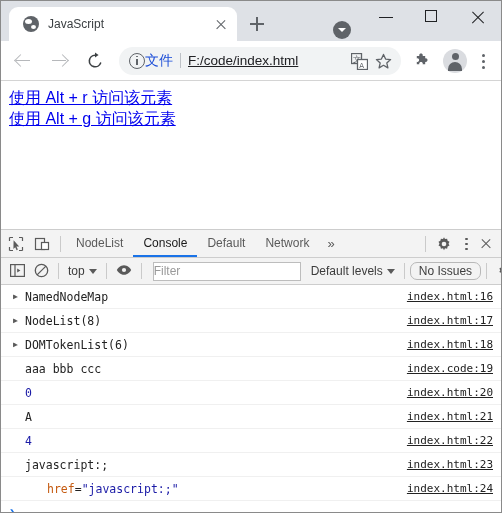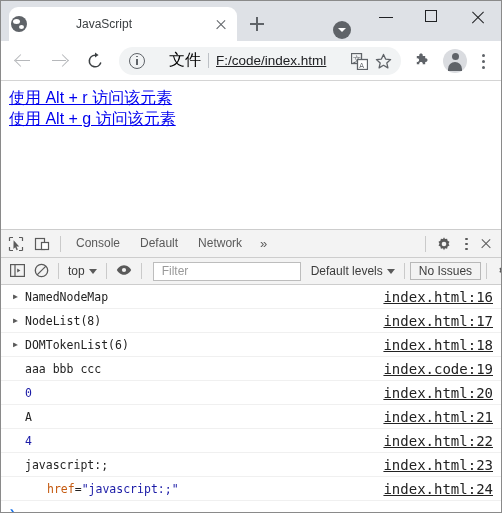--- a/index.html
+++ b/index.html
@@ -39,22 +39,21 @@
   .tab {
     position: relative;
     margin-left: 8px;
     width: 228px;
     height: 34px;
     background: #ffffff;
     border-radius: 9px 9px 0 0;
     display: flex;
     align-items: center;
     box-sizing: border-box;
-    padding: 0 6px 0 2px;
-    gap: 40px;
+    padding: 0 6px 0 14px;
   }
   .tab-favicon {
     width: 16px;
     height: 16px;
     border-radius: 50%;
     background: #5f6368;
     position: relative;
     flex: 0 0 auto;
     overflow: hidden;
   }
@@ -242,23 +241,23 @@
     border-radius: 50%;
   }
   .info-icon::after {
     content: "";
     position: absolute;
     left: 6.2px; top: 5.4px;
     width: 1.4px; height: 6px;
     background: #5f6368;
   }
   .omni-scheme {
-    font-size: 16px;
-    color: #000000;
-    margin-left: 24px;
+    font-size: 14px;
+    color: #1d4ed8;
+    margin-left: 0;
     white-space: nowrap;
   }
   .omni-sep {
     width: 1px;
     height: 15px;
     background: #bdc1c6;
     margin: 0 7px;
     flex: 0 0 auto;
   }
   .omni-url {
@@ -459,33 +458,33 @@
     border-right: 4px solid transparent;
     border-top: 5px solid #5a5a5a;
   }
   .filter-input {
     width: 148px;
     height: 19px;
     background: #ffffff;
     border: 1px solid #bdbdbd;
     font-size: 12px;
     color: #9a9a9a;
-    padding: 0 8px;
+    padding: 0 0;
     box-sizing: border-box;
     line-height: 17px;
     margin: 0 6px;
     flex: 0 0 auto;
     font-family: "Liberation Sans", sans-serif;
   }
   .filter-input::placeholder { color: #9a9a9a; opacity: 1; }
   .issues-btn {
     font-size: 12px;
     color: #3c3c3c;
     border: 1px solid #b8b8b8;
-    border-radius: 0;
+    border-radius: 7px;
     padding: 1px 8px;
     background: #f3f3f3;
     white-space: nowrap;
     flex: 0 0 auto;
   }
 
   
   .console-body {
     flex: 1 1 auto;
     background: #ffffff;
@@ -518,21 +517,21 @@
     white-space: nowrap;
     overflow: hidden;
   }
   .log-text.num { color: #1a1aa6; }
   .log-text.indent { padding-left: 22px; }
   .attr-name { color: #c55b11; }
   .attr-eq { color: #222222; }
   .attr-val { color: #1a1aa6; }
   .src-link {
     font-family: "DejaVu Sans Mono", monospace;
-    font-size: 14px;
+    font-size: 11px;
     color: #222222;
     text-decoration: underline;
     white-space: nowrap;
     flex: 0 0 auto;
     padding-right: 8px;
   }
   .prompt-row {
     height: 24px;
     display: flex;
     align-items: center;
@@ -624,21 +623,22 @@
         </svg>
       </div>
       <div class="dt-toolicon">
         <svg width="16" height="16" viewBox="0 0 16 16">
           <rect x="1.5" y="2.5" width="9" height="11" fill="none" stroke="#5a5a5a" stroke-width="1.2"></rect>
           <rect x="7.5" y="6.5" width="7" height="7" fill="#ffffff" stroke="#5a5a5a" stroke-width="1.2"></rect>
         </svg>
       </div>
       <div class="dt-divider"></div>
 
-      <div class="dt-tab">Console</div>
+      <div class="dt-tab">NodeList</div>
+      <div class="dt-tab active">Console</div>
       <div class="dt-tab">Default</div>
       <div class="dt-tab">Network</div>
       <div class="dt-more">»</div>
 
       <div class="dt-spacer"></div>
       <div class="dt-divider"></div>
       <div class="dt-toolicon gear-icon">
         <svg width="16" height="16" viewBox="0 0 16 16" style="margin:5px auto 0;display:block">
           <path d="M8 1.2l1 1.9 2.1-.4.5 2.1 1.9 1-1 1.9 1 1.9-1.9 1-.5 2.1-2.1-.4-1 1.9-1-1.9-2.1.4-.5-2.1-1.9-1 1-1.9-1-1.9 1.9-1 .5-2.1 2.1.4z" fill="#5a5a5a"></path>
           <circle cx="8" cy="8" r="2.3" fill="#f3f3f3"></circle>

